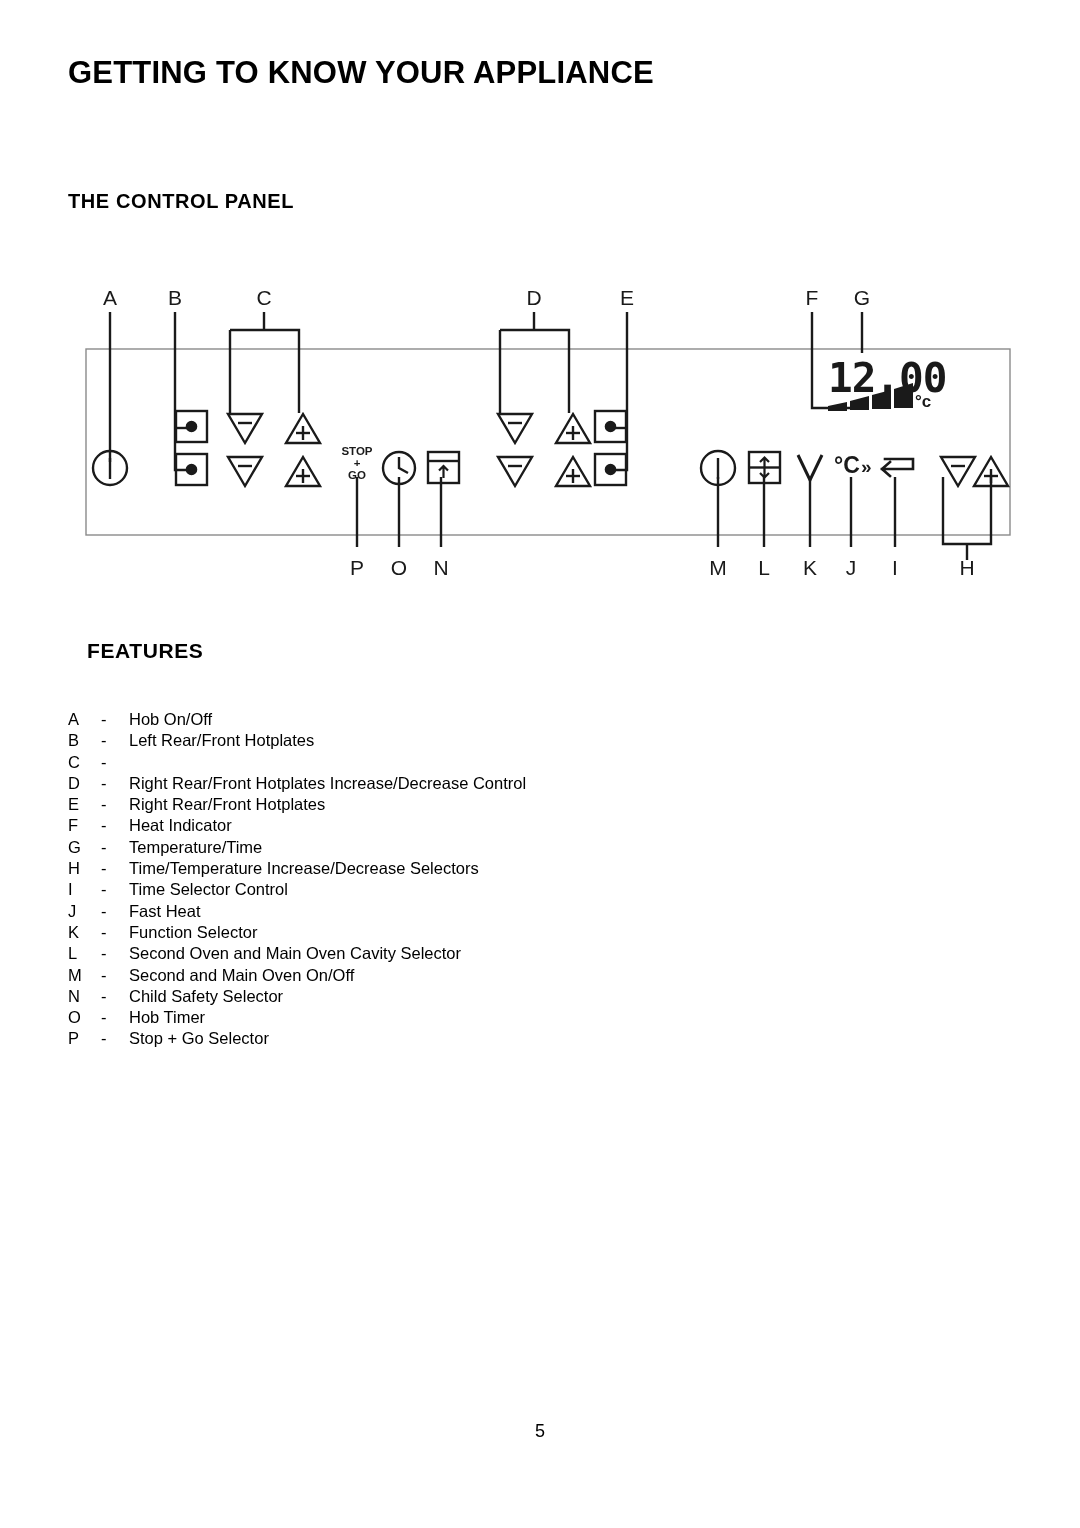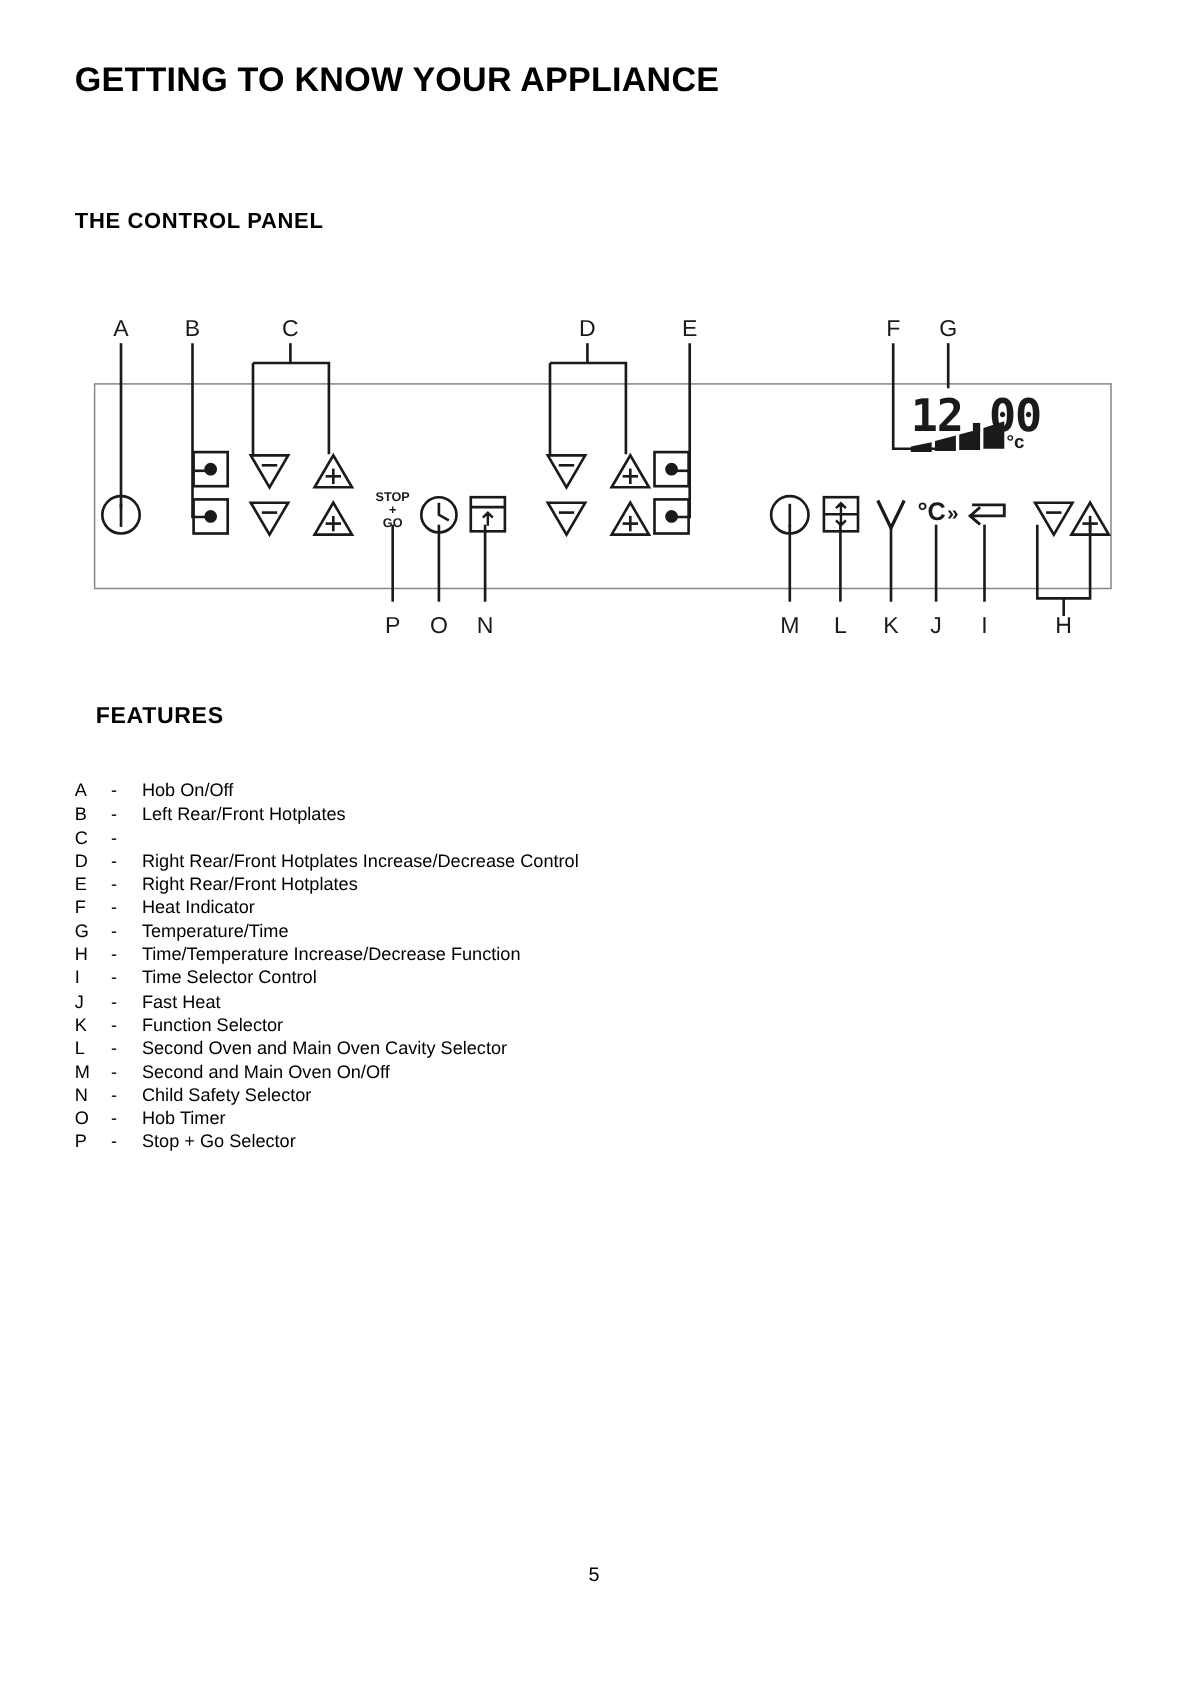--- a/index.html
+++ b/index.html
@@ -334,21 +334,21 @@
         <span class="feature-desc">Heat Indicator</span>
       </div>
       <div class="feature-row">
         <span class="feature-key">G</span>
         <span class="feature-dash">-</span>
         <span class="feature-desc">Temperature/Time</span>
       </div>
       <div class="feature-row">
         <span class="feature-key">H</span>
         <span class="feature-dash">-</span>
-        <span class="feature-desc">Time/Temperature Increase/Decrease Function</span>
+        <span class="feature-desc">Time/Temperature Increase/Decrease Selectors</span>
       </div>
       <div class="feature-row">
         <span class="feature-key">I</span>
         <span class="feature-dash">-</span>
         <span class="feature-desc">Time Selector Control</span>
       </div>
       <div class="feature-row">
         <span class="feature-key">J</span>
         <span class="feature-dash">-</span>
         <span class="feature-desc">Fast Heat</span>

